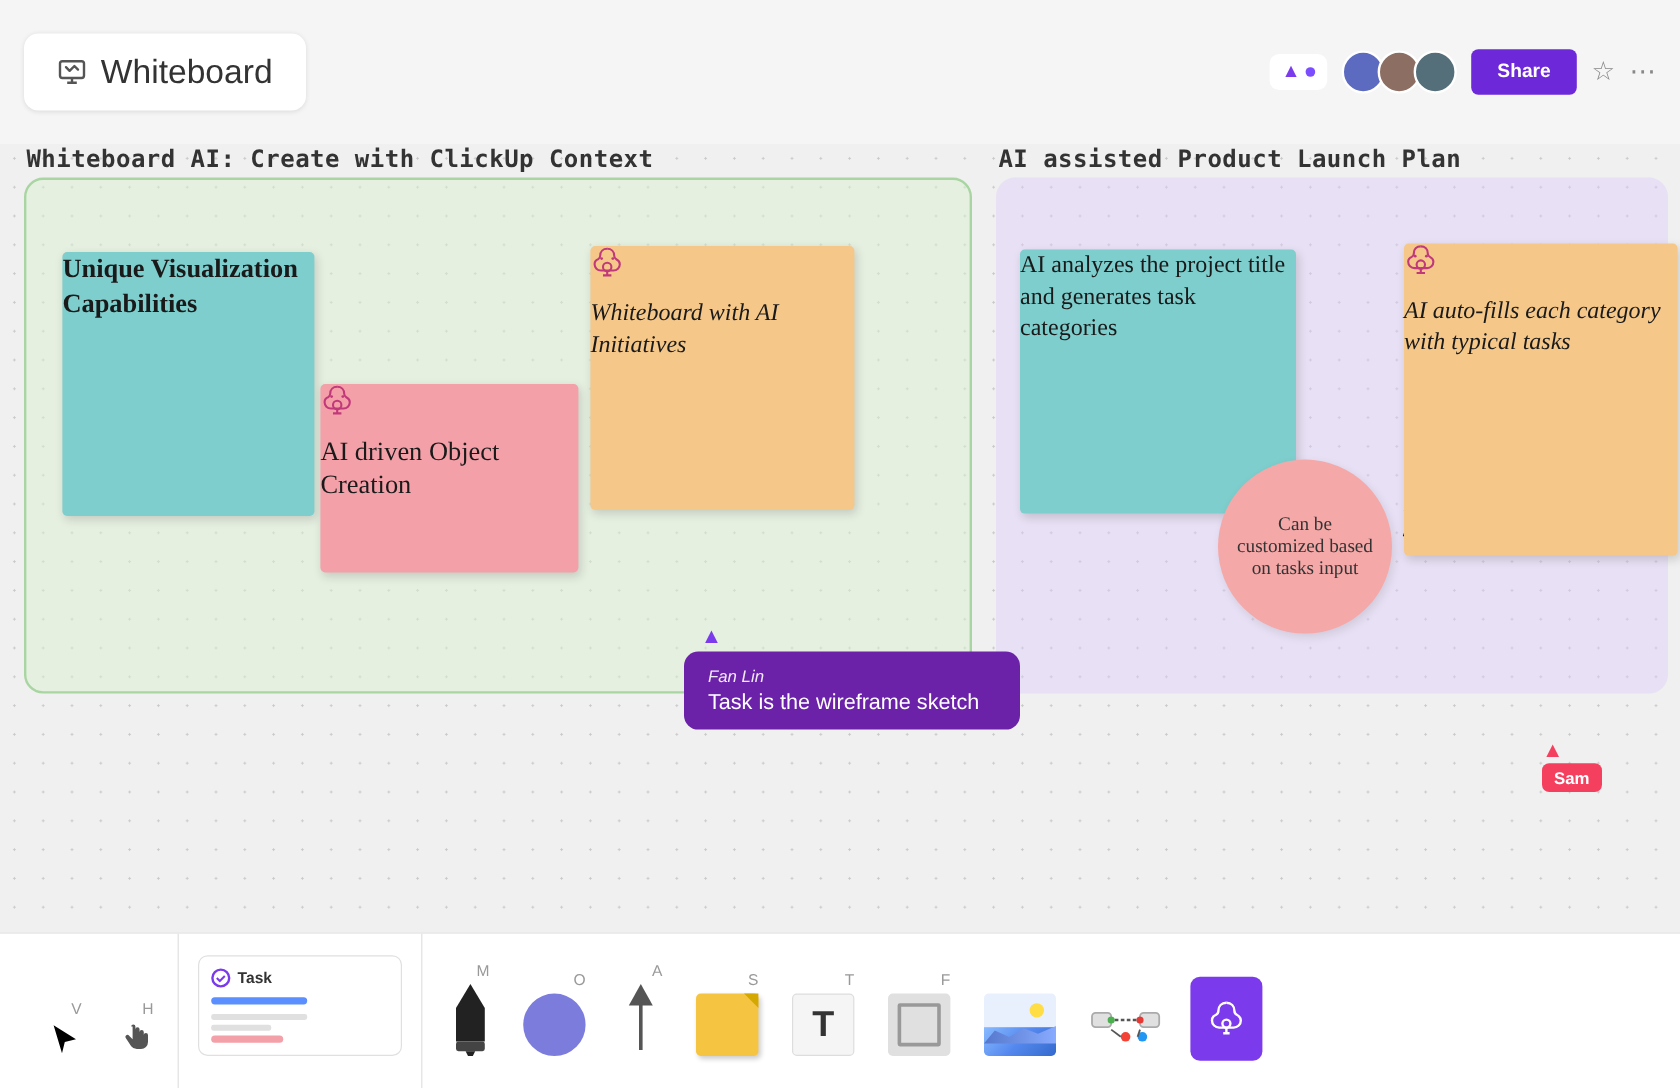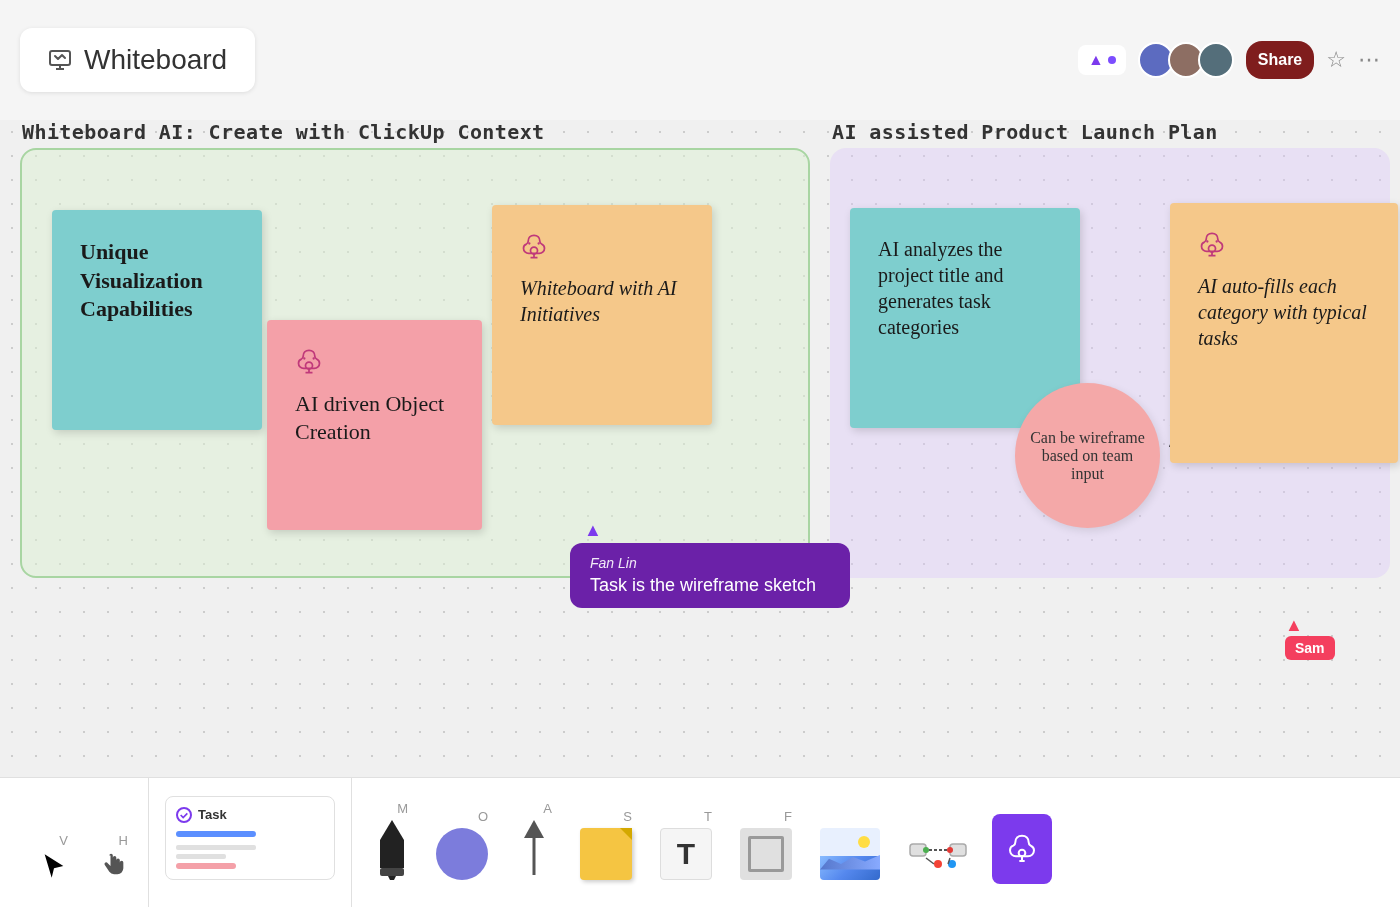--- a/index.html
+++ b/index.html
@@ -82,25 +82,25 @@
       justify-content: center;
       font-size: 14px;
       font-weight: 600;
       color: white;
     }
     .avatar:first-child { margin-left: 0; }
     .avatar-1 { background: #5c6bc0; }
     .avatar-2 { background: #8d6e63; }
     .avatar-3 { background: #546e7a; }
     .share-btn {
-      background: #7f1d1d;
+      background: #6d28d9;
       color: white;
       border: none;
-      border-radius: 16px;
-      padding: 10px 12px;
+      border-radius: 6px;
+      padding: 10px 22px;
       font-size: 16px;
       font-weight: 600;
       cursor: pointer;
     }
     .star-btn, .more-btn {
       background: none;
       border: none;
       font-size: 22px;
       cursor: pointer;
       color: #888;
@@ -148,41 +148,41 @@
       width: 560px;
       height: 430px;
       background: rgba(220, 200, 250, 0.4);
       border-radius: 16px;
     }
 
     
     .sticky {
       position: absolute;
       border-radius: 4px;
-      padding: 28px;
+      padding: 0;
       font-family: 'Segoe UI', cursive;
       font-size: 20px;
       line-height: 1.3;
       box-shadow: 2px 3px 8px rgba(0,0,0,0.15);
     }
     .sticky-teal {
       background: #7ecece;
       width: 210px;
       height: 220px;
       top: 60px;
       left: 30px;
       color: #1a1a1a;
       font-family: cursive;
       font-size: 22px;
       font-weight: bold;
     }
     .sticky-pink {
       background: #f4a0a8;
       width: 215px;
-      height: 210px;
+      height: 157px;
       top: 170px;
       left: 245px;
       color: #1a1a1a;
       font-family: cursive;
       font-size: 22px;
     }
     .sticky-orange {
       background: #f5c88a;
       width: 220px;
       height: 220px;
@@ -467,21 +467,21 @@
 
   </div>
 
   <div class="group-right">
 
     <div class="sticky sticky-teal-right">
       <span>AI analyzes the project title and generates task categories</span>
     </div>
 
     <div class="pink-circle">
-      <span>Can be wireframe based on team input</span>
+      <span>Can be customized based on tasks input</span>
     </div>
 
     <div style="position: absolute; top: 265px; left: 330px; font-size: 36px; color: #111; transform: rotate(-25deg); font-weight: 900;">↗</div>
 
     <div class="sticky sticky-orange-right">
       <div style="margin-bottom: 8px;">
         <svg width="28" height="28" viewBox="0 0 24 24" fill="none">
           <path d="M12 2C9 2 7 4 7 7c0 1-.5 2-1.5 2.5C4 10 3 11.5 3 13c0 2.5 2 4.5 4.5 4.5H12" stroke="#c0397a" stroke-width="1.5" fill="none"></path>
           <path d="M12 2c3 0 5 2 5 5 0 1 .5 2 1.5 2.5C19.5 10 21 11.5 21 13c0 2.5-2 4.5-4.5 4.5H12" stroke="#c0397a" stroke-width="1.5" fill="none"></path>
           <circle cx="12" cy="15" r="3" stroke="#c0397a" stroke-width="1.5" fill="none"></circle>

